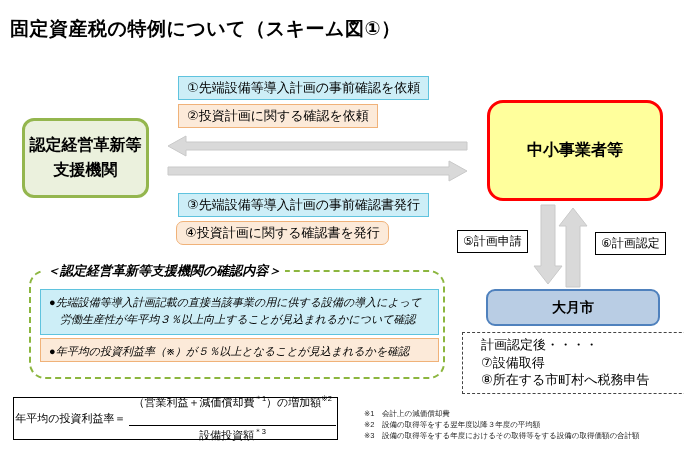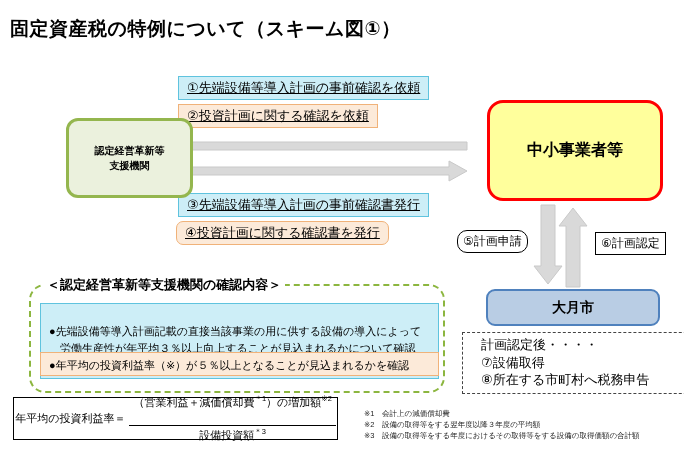--- a/index.html
+++ b/index.html
@@ -3,64 +3,64 @@
 <meta charset="utf-8">
 <style>
   html,body{margin:0;padding:0;background:#fff;}
   #page{
     position:relative;width:684px;height:456px;background:#fff;overflow:hidden;
     font-family:"Liberation Sans","DejaVu Sans",sans-serif;color:#000;
   }
   .abs{position:absolute;}
   #title{left:10px;top:16px;font-size:19px;font-weight:bold;letter-spacing:.5px;}
   
-  .tag{height:20px;line-height:20px;padding:1px 8px;font-size:13px;white-space:nowrap;text-decoration:underline;}
+  .tag{height:20px;line-height:20px;padding:1px 8px;font-size:13px;white-space:nowrap;}
   .tag.cyan{background:var(--cyan-fill);border:1px solid var(--cyan-border);}
   .tag.orange{background:var(--orange-fill);border:1px solid var(--orange-border);}
   #step1{left:178px;top:76px;}
   #step2{left:178px;top:104px;}
   #step3{left:178px;top:193px;}
   #step4{left:176px;top:221px;border-radius:7px;}
   
   #support-org{
     left:22px;top:118px;width:121px;height:74px;background:var(--green-fill);
     border:3px solid var(--green-border);border-radius:12px;display:flex;align-items:center;
-    justify-content:center;text-align:center;font-size:10px;font-weight:bold;line-height:1.55;margin-left:44px;
+    justify-content:center;text-align:center;font-size:16px;font-weight:bold;line-height:1.55;
   }
   #sme{
     left:487px;top:100px;width:170px;height:95px;background:var(--yellow-fill);
     border:3px solid var(--red-border);border-radius:16px;display:flex;align-items:center;
     justify-content:center;font-size:16px;font-weight:bold;
   }
   #city{
     left:486px;top:289px;width:170px;height:33px;background:var(--blue-fill);
     border:2px solid var(--blue-border);border-radius:9px;display:flex;align-items:center;
     justify-content:center;font-size:14px;font-weight:bold;
   }
   
   .mini-label{background:#fff;border:1px solid #000;padding:2px 5px;font-size:12px;white-space:nowrap;}
-  #step5{left:457px;top:230px;border-radius:10px;}
+  #step5{left:457px;top:230px;}
   #step6{left:595px;top:232px;}
   
   #after-box{
     left:462px;top:332px;width:207px;height:54px;border:1px dashed #444;background:#fff;
     padding:3px 18px;font-size:13px;line-height:1.35;
   }
   
   #confirm-box{
-    left:29px;top:284px;width:412px;height:105px;border:2px dashed var(--dash-green);
-    border-radius:16px;background:#fff;
+    left:29px;top:270px;width:412px;height:105px;border:2px dashed var(--dash-green);
+    border-radius:16px;background:#fff;font-style:italic;
   }
   #confirm-heading{
     position:absolute;left:12px;top:-10px;background:#fff;padding:0 4px;
     font-size:13px;font-weight:bold;white-space:nowrap;
   }
   .confirm-item{position:absolute;left:9px;width:381px;font-size:11px;}
   #confirm-item1{top:17px;height:36px;background:var(--cyan-fill);border:1px solid var(--cyan-border);
-    padding:19px 8px;line-height:1.55;}
+    padding:4px 8px;line-height:1.55;}
   #confirm-item1 .indent{padding-left:1em;}
   #confirm-item2{top:66px;height:22px;background:var(--orange-fill);border:1px solid var(--orange-border);
     padding:0 8px;line-height:24px;}
   
   #formula-box{
     left:13px;top:397px;width:323px;height:41px;border:1.5px solid #000;background:#fff;
     display:flex;align-items:center;justify-content:center;font-size:11px;gap:4px;
   }
   #formula-box sup{font-size:7.5px;}
   .fraction{display:inline-flex;flex-direction:column;text-align:center;}

